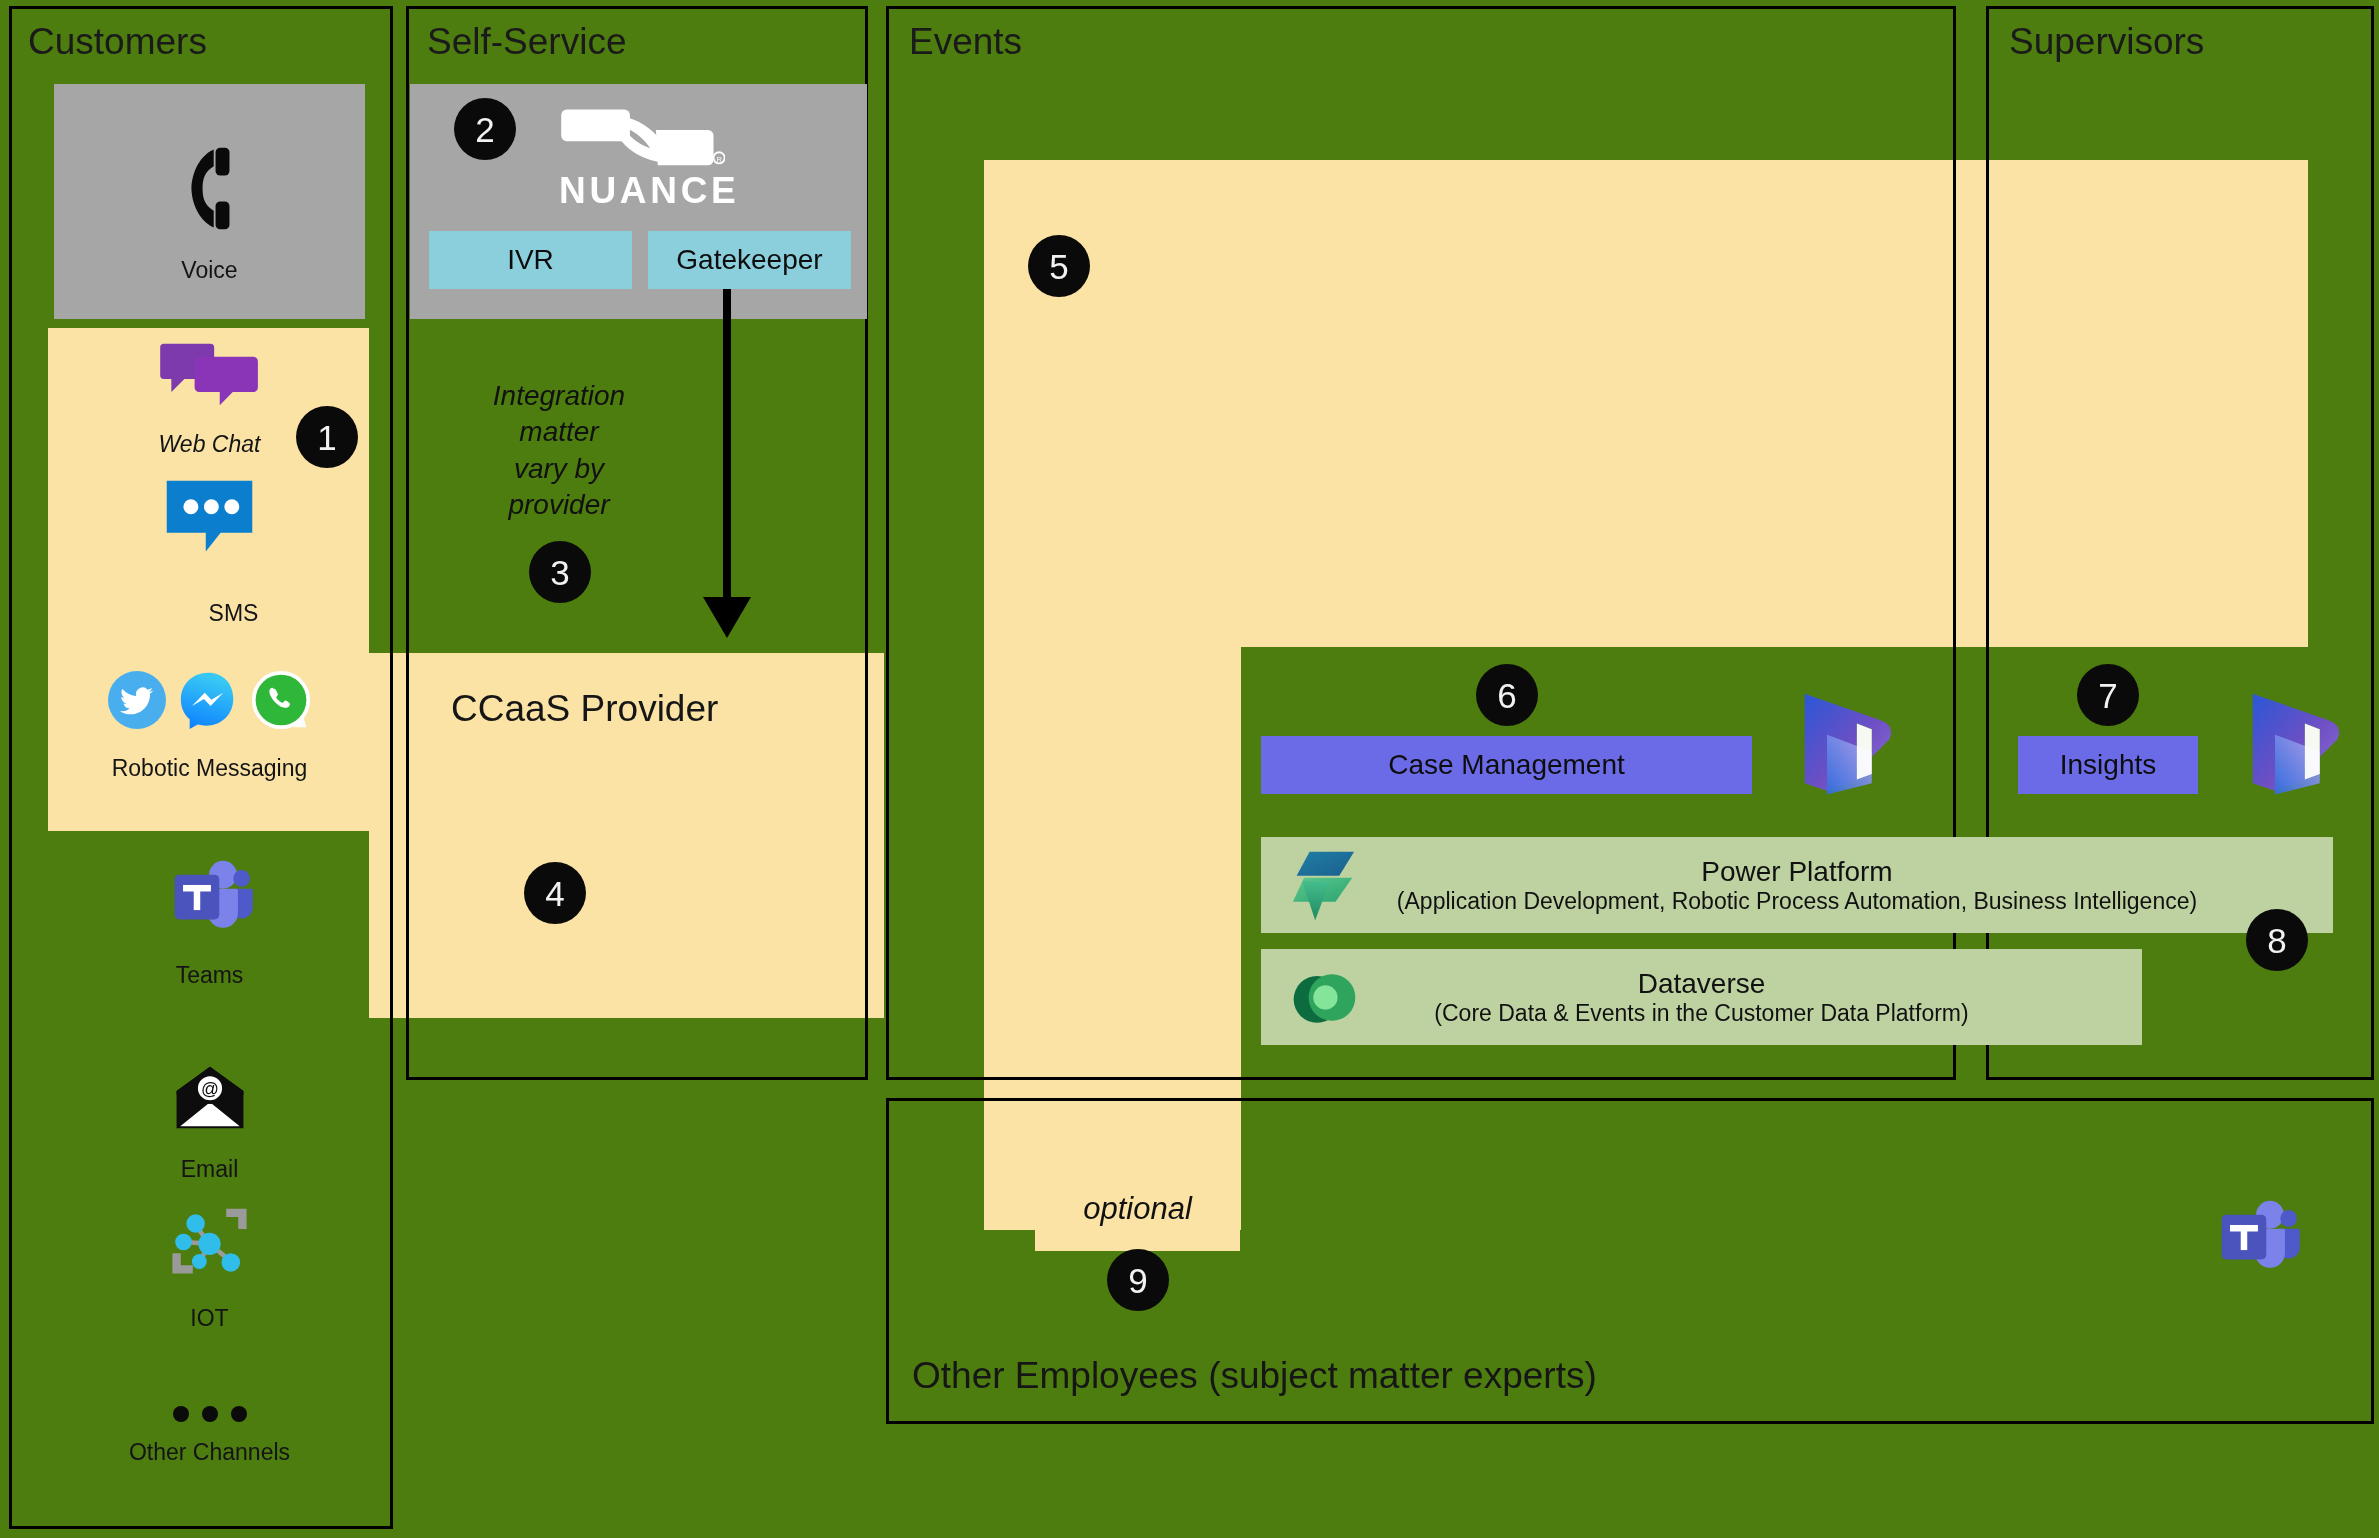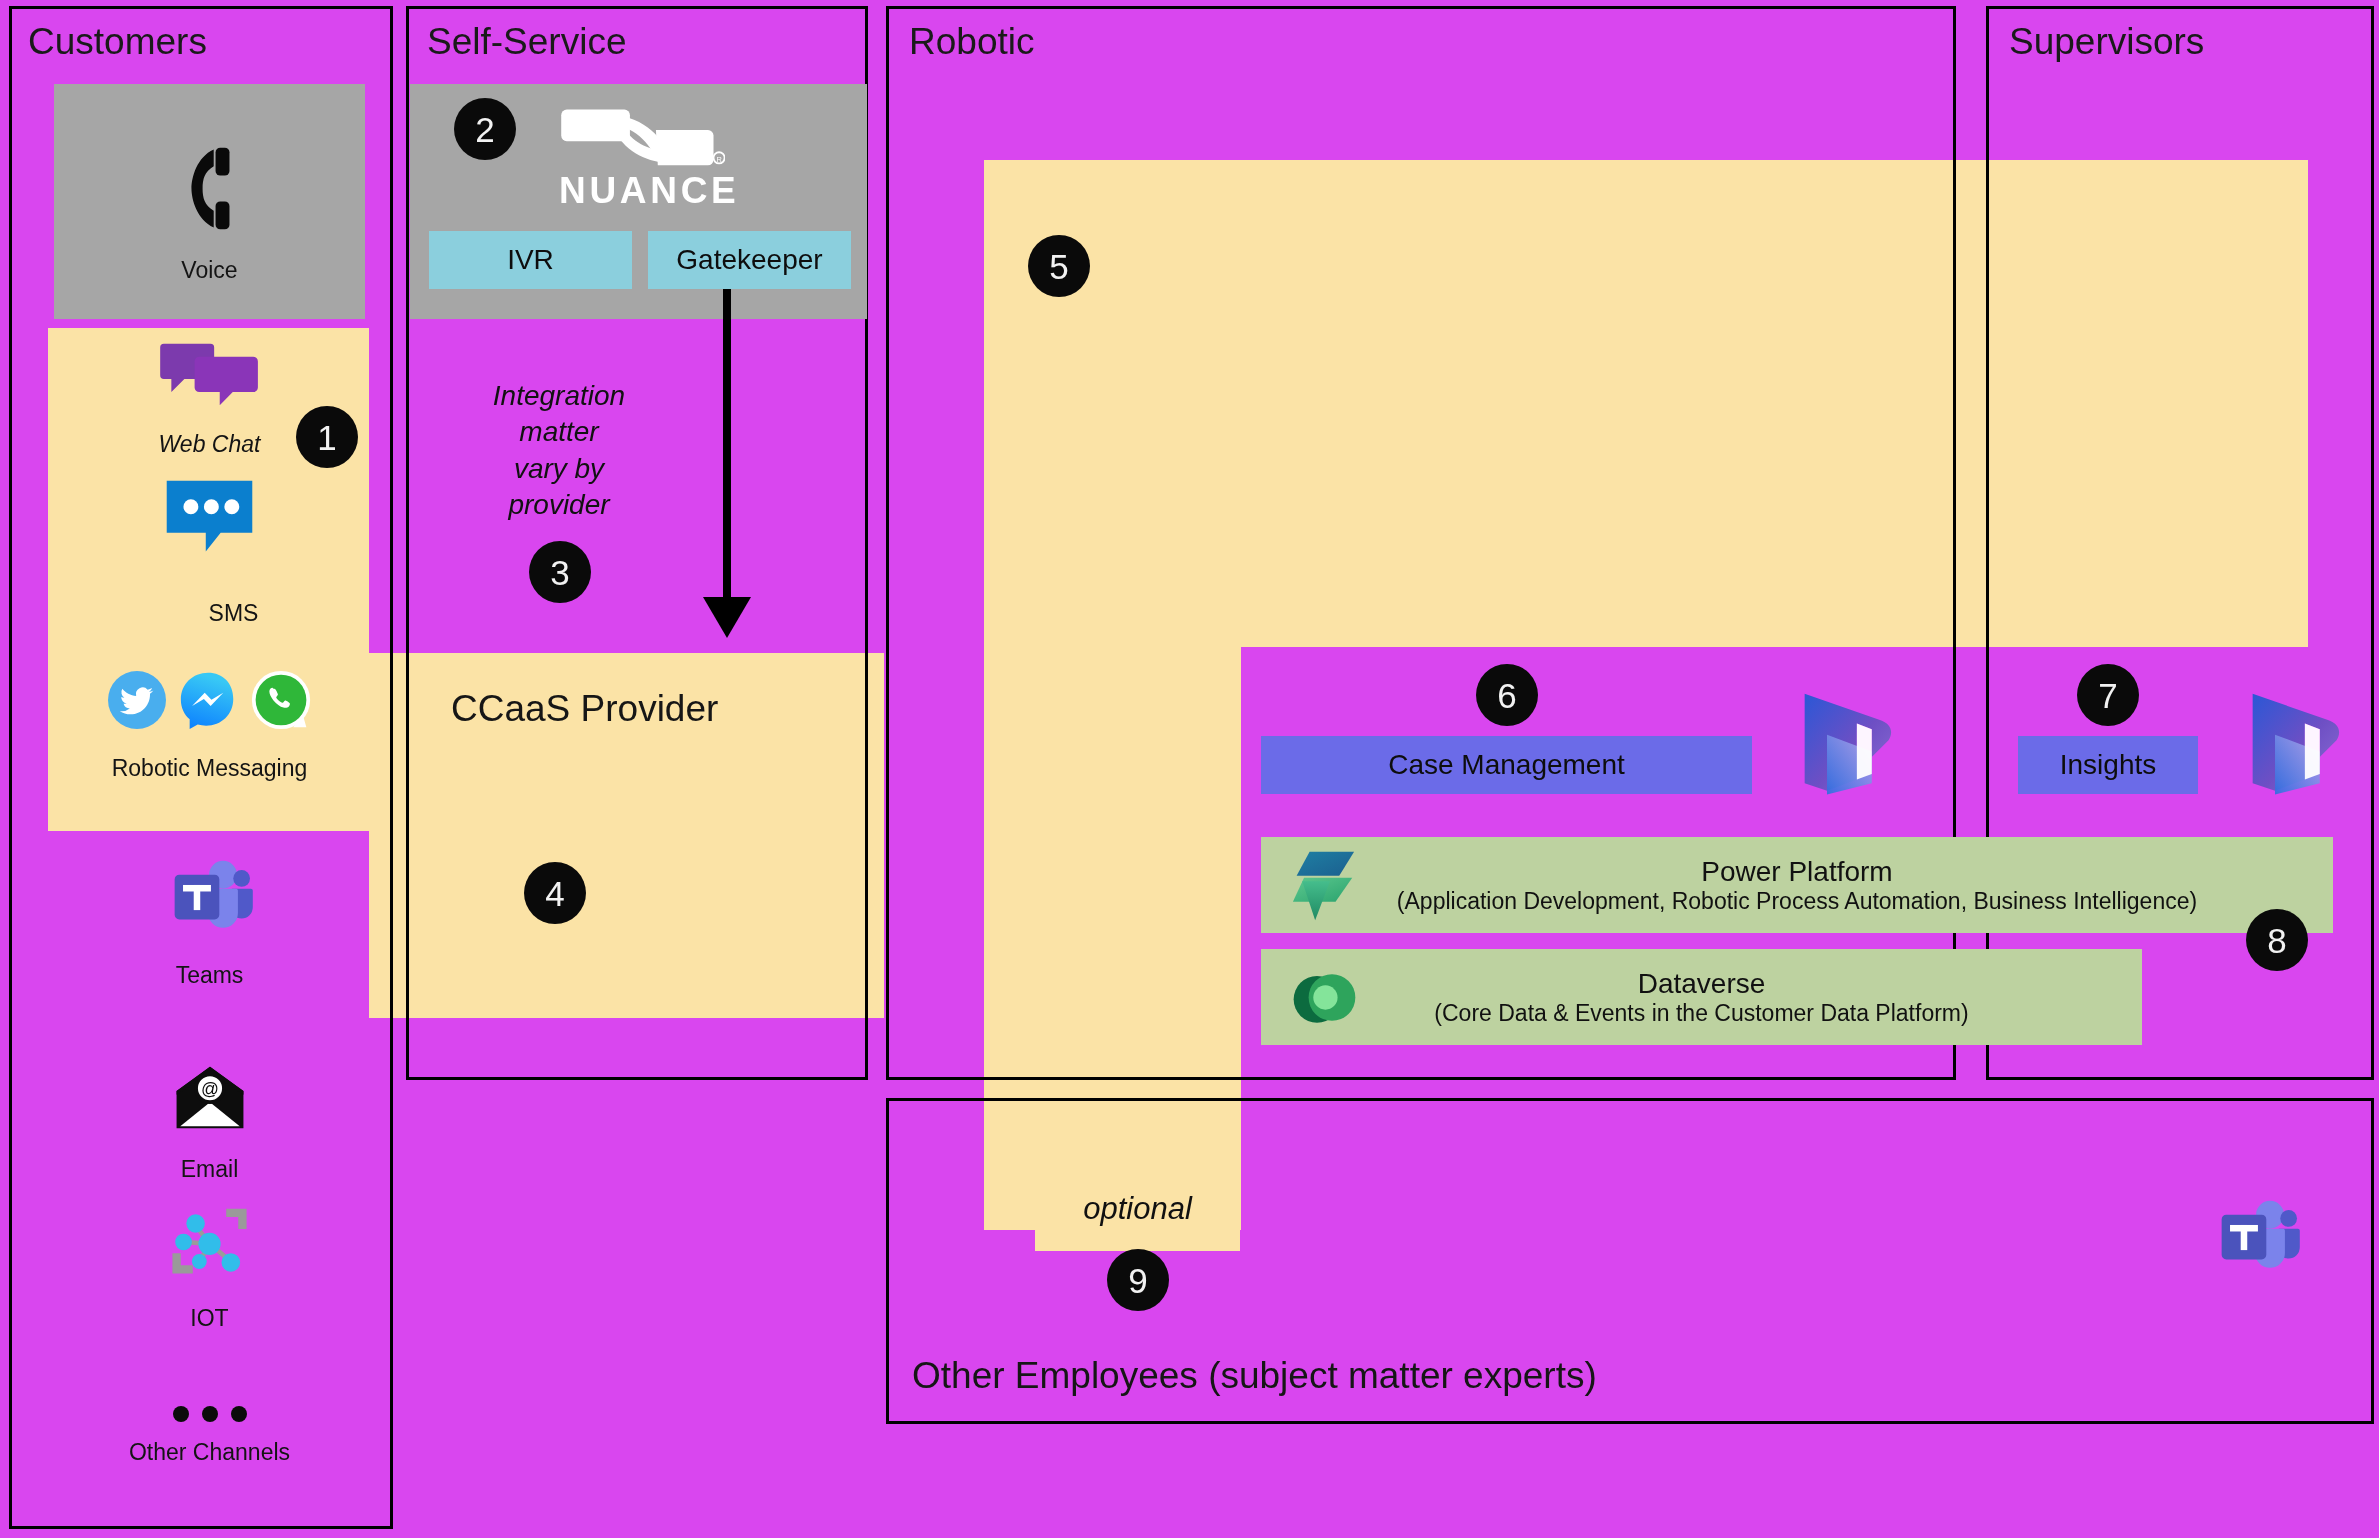--- a/index.html
+++ b/index.html
@@ -1,17 +1,17 @@
 <!DOCTYPE html>
 <html style="font-size:15px"><head>
 <meta charset="utf-8">
 <style>
   html,body{margin:0;padding:0;background:#ffffff;}
   body{font-family:"Liberation Sans","DejaVu Sans",sans-serif;}
-  #stage{position:relative;width:2379px;height:1538px;background:#d946ef;overflow:hidden;}
+  #stage{position:relative;width:2379px;height:1538px;background:#4d7c0f;overflow:hidden;}
 
   
   .lane{position:absolute;border:3.7px solid #000;background:transparent;box-sizing:border-box;}
   .lane-title{position:absolute;font-size:37px;color:#1a1a1a;white-space:nowrap;}
 
   
   .blk{position:absolute;box-sizing:border-box;}
   .gray-box{background:#a6a6a6;}
   .yellow{background:#fbe3a6;}
   .teal-box{background:#8bcfdd;display:flex;align-items:center;justify-content:center;
@@ -56,21 +56,21 @@
   <div class="blk yellow" style="left:984px;top:160px;  width:257px; height:1070px;z-index:1;"></div>
   <div class="blk yellow" style="left:1035px;top:1018px; width:205px; height:233px; z-index:1;"></div>
 
   <div class="lane" style="left:9.3px; top:5.6px; width:384px; height:1523px; z-index:10;"></div>
   <div class="lane-title" style="left:28px; top:20.5px; z-index:30;">Customers</div>
 
   <div class="lane" style="left:406px; top:5.6px; width:462px; height:1074px; z-index:10;"></div>
   <div class="lane-title" style="left:427px; top:20.5px; z-index:30;">Self-Service</div>
 
   <div class="lane" style="left:886px; top:5.6px; width:1070px; height:1074px; z-index:10;"></div>
-  <div class="lane-title" style="left:909px; top:20.5px; z-index:30;">Robotic</div>
+  <div class="lane-title" style="left:909px; top:20.5px; z-index:30;">Events</div>
 
   <div class="lane" style="left:1986px; top:5.6px; width:388px; height:1074px; z-index:10;"></div>
   <div class="lane-title" style="left:2009px; top:20.5px; z-index:30;">Supervisors</div>
 
   <div class="lane" style="left:886px; top:1098px; width:1488px; height:326px; z-index:10;"></div>
 
   <div class="blk gray-box" style="left:54px; top:84px; width:311px; height:235px; z-index:15;"></div>
   <div class="chan" style="left:54px; top:144px; width:311px; z-index:20;">
     <svg width="56" height="89" viewBox="0 0 60 96">
       <path d="M34 6 C16 14 10 36 10 48 C10 60 16 82 34 90 L34 72 C24 66 22 58 22 48

